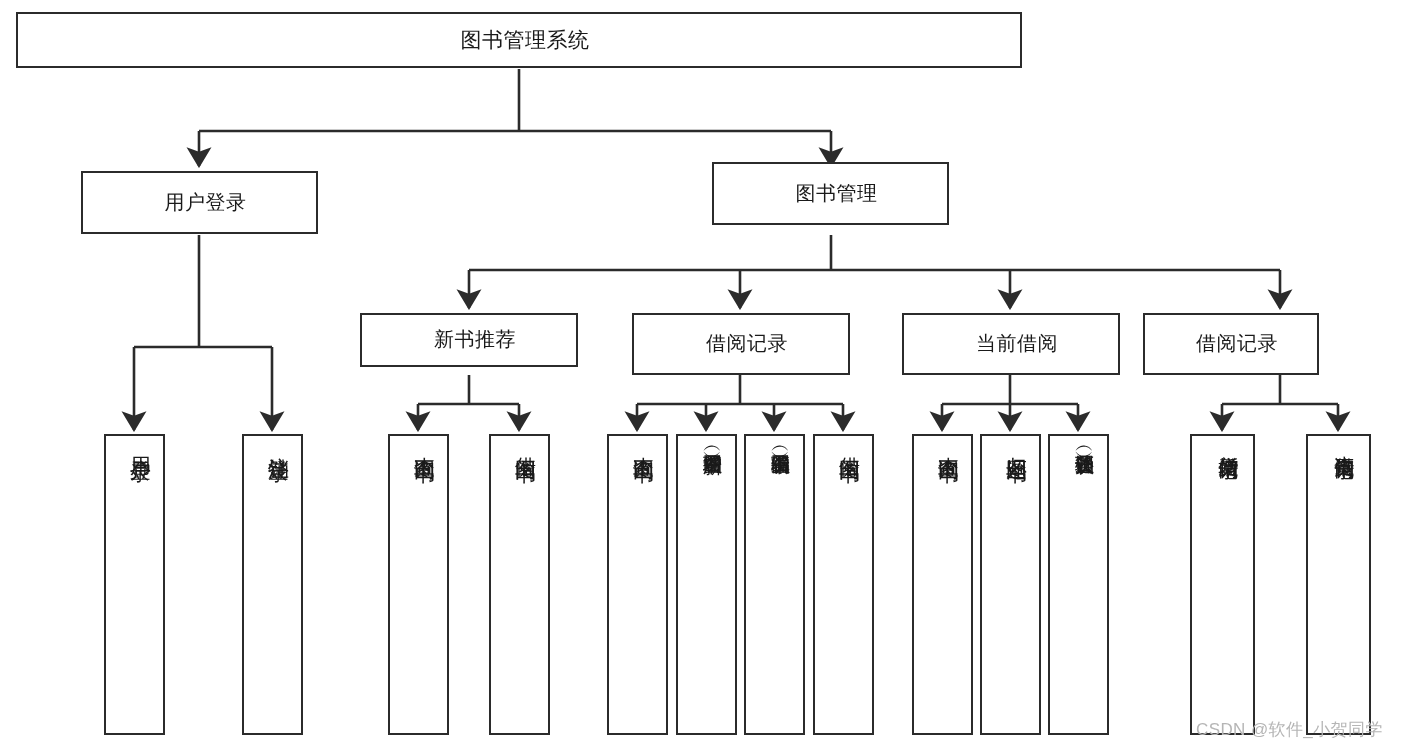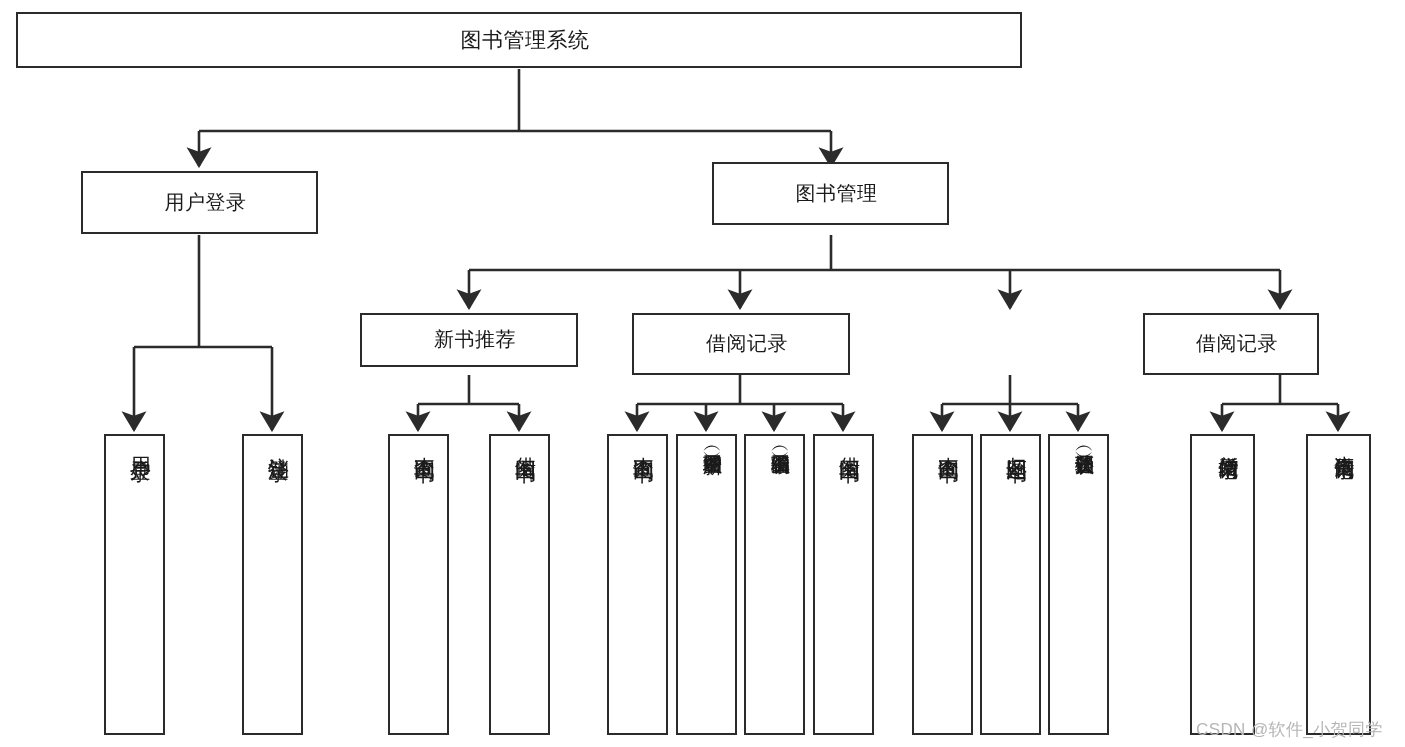--- a/index.html
+++ b/index.html
@@ -144,20 +144,23 @@
   <div class="node node-l2" style="left:712px; top:162px; width:237px; height:63px;">
     <span class="node-label">图书管理</span>
   </div>
 
   <div class="node node-l2" style="left:360px; top:313px; width:218px; height:54px;">
     <span class="node-label">新书推荐</span>
   </div>
   <div class="node node-l2" style="left:632px; top:313px; width:218px; height:62px;">
     <span class="node-label">借阅记录</span>
   </div>
+  <div class="node node-l2" style="left:902px; top:313px; width:218px; height:62px;">
+    <span class="node-label">当前借阅</span>
+  </div>
   <div class="node node-l2" style="left:1143px; top:313px; width:176px; height:62px;">
     <span class="node-label">借阅记录</span>
   </div>
 
   <div class="node node-leaf" style="left:104px; top:434px; width:61px; height:301px;">
     <span class="node-label">用户登录</span>
   </div>
   <div class="node node-leaf" style="left:242px; top:434px; width:61px; height:301px;">
     <span class="node-label">注销登录</span>
   </div>

